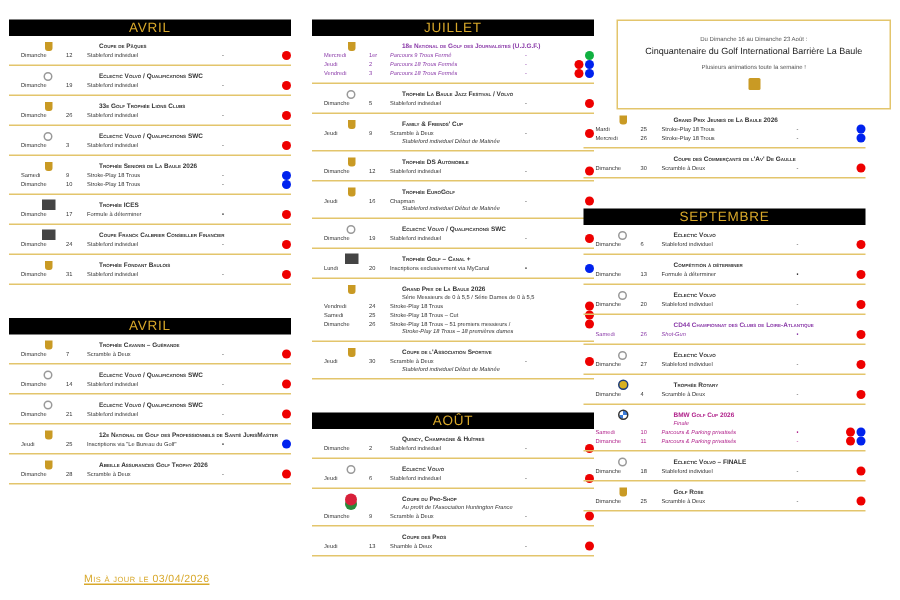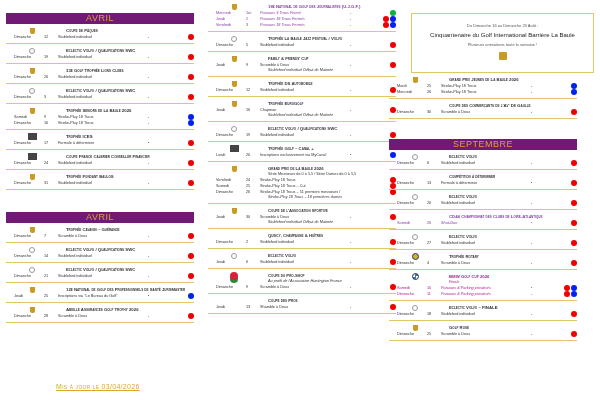--- a/index.html
+++ b/index.html
@@ -3,21 +3,21 @@
 <meta charset="utf-8">
 <style>
   * { box-sizing: border-box; margin: 0; padding: 0; }
   html, body { width: 600px; height: 400px; background: #ffffff; overflow: hidden; }
   body { font-family: "Liberation Sans", sans-serif; color: #222; position: relative; }
   .col { position: absolute; top: 0; width: 188px; }
   .col1 { left: 6px; }
   .col2 { left: 208px; }
   .col3 { left: 389px; }
   .month-header {
-    background: #701a75; color: #d8a82a; text-align: center;
+    background: #000000; color: #d8a82a; text-align: center;
     font-size: 9px; letter-spacing: 0.5px; height: 11px; line-height: 11px;
     margin-top: 13px;
   }
   .event { position: relative; border-bottom: 1px solid #e3c56c; padding: 2px 0 3px 0; }
   .event .logo { position: absolute; left: 15px; top: 2px; width: 22px; height: 9px; display: flex; align-items: center; justify-content: center; }
   .event .title { margin-left: 60px; font-size: 4.3px; font-variant: small-caps; font-weight: bold; color: #333; line-height: 6px; padding-top: 2px; }
   .event .subtitle { margin-left: 60px; font-size: 3.8px; color: #333; line-height: 5px; }
   .event .subtitle.ital { font-style: italic; }
   .row { display: flex; align-items: center; height: 6px; font-size: 3.8px; color: #333; }
   .row .day { width: 38px; padding-left: 8px; }
@@ -258,20 +258,21 @@
           <span class="dots">
             <span class="dot red"></span>
           </span>
         </div>
       </div>
     </div>
 </div>
 <a class="footer-link">Mis à jour le 03/04/2026</a>
 
 <div class="col col2">
+  <div class="month-header">JUILLET</div>
   <div>
       <div class="event">
         <div class="logo">
           <span class="ico-cup"></span>
         </div>
         <div class="title purple">18e National de Golf des Journalistes (U.J.G.F.)</div>
         <div class="row purple">
           <span class="day">Mercredi</span>
           <span class="num">1er</span>
           <span class="fmt ital">Parcours 9 Trous Fermé</span>
@@ -438,20 +439,21 @@
           <span class="num">30</span>
           <span class="fmt">Scramble à Deux</span>
           <span class="dash">-</span>
           <span class="dots">
             <span class="dot red"></span>
           </span>
         </div>
         <div class="subtitle ital">Stableford individuel Début de Matinée</div>
       </div>
     </div>
+  <div class="month-header" style="margin-top:22px">AOÛT</div>
   <div>
       <div class="event">
         <div class="title">Quincy, Champagne &amp; Huîtres</div>
         <div class="row">
           <span class="day">Dimanche</span>
           <span class="num">2</span>
           <span class="fmt">Stableford individuel</span>
           <span class="dash">-</span>
           <span class="dots">
             <span class="dot red"></span>

